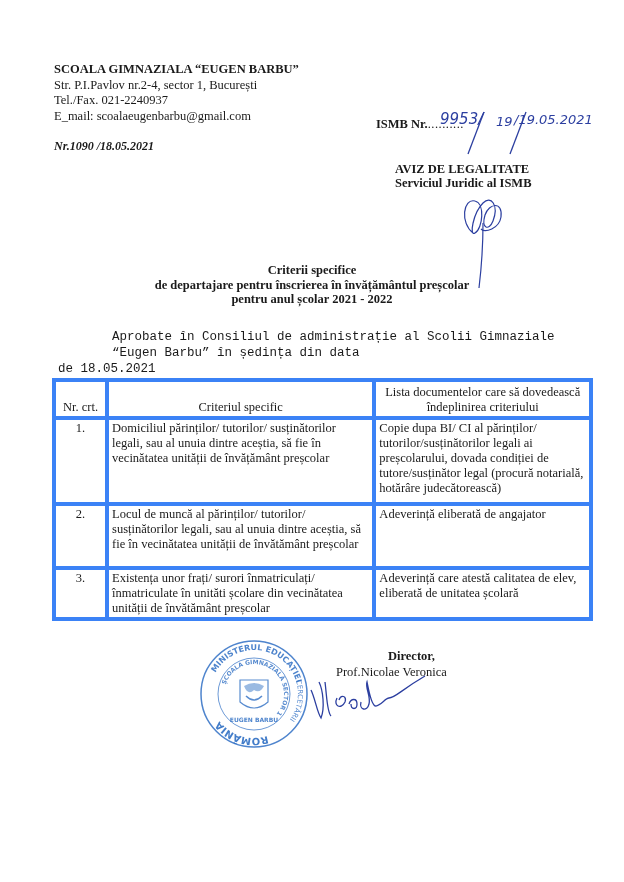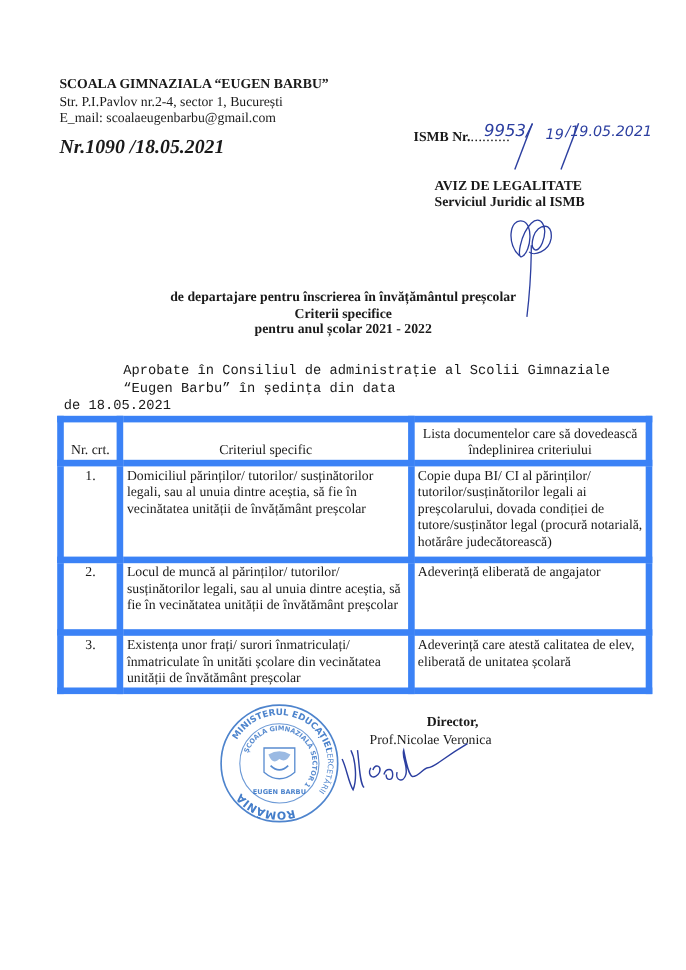--- a/index.html
+++ b/index.html
@@ -1,53 +1,54 @@
 <!DOCTYPE html>
 <html><head>
 <meta charset="utf-8">
 <style>
   html, body { margin: 0; padding: 0; }
   body {
     width: 624px; height: 882px; background: #ffffff; position: relative; overflow: hidden;
     font-family: "Liberation Serif", serif; color: #1a1a1a;
   }
   .abs { position: absolute; }
-  .header-block { left: 54px; top: 69px; font-size: 12.5px; line-height: 15.5px; }
+  .header-block { left: 54px; top: 62px; font-size: 12.5px; line-height: 15.5px; }
   .school-name { font-weight: bold; font-size: 12.5px; }
-  .reg-nr { left: 54px; top: 123px; font-weight: bold; font-style: italic; font-size: 18px; }
+  .reg-nr { left: 54px; top: 139px; font-weight: bold; font-style: italic; font-size: 12px; }
   .ismb-line { left: 376px; top: 117px; font-weight: bold; font-size: 12.5px; white-space: nowrap; }
   .ismb-line .dots { font-weight: normal; letter-spacing: 0.5px; }
   .aviz { left: 395px; top: 163px; font-weight: bold; font-size: 12.5px; line-height: 13.5px; }
   .title-block { left: 0; width: 624px; top: 263px; text-align: center; font-weight: bold; font-size: 12.5px; line-height: 14.5px; }
   .approval { left: 58px; top: 329px; width: 540px; font-size: 12.5px; line-height: 16px; font-family: Liberation Mono, monospace; }
   .approval .indent { padding-left: 54px; }
   table.crit {
     position: absolute; left: 52px; top: 378px; width: 541px; border-collapse: collapse; font-size: 12.5px; line-height: 15px;
   }
-  table.crit td, table.crit th { border: 6px solid #3b82f6; vertical-align: top; padding: 1px 3px; font-weight: normal; }
+  table.crit td, table.crit th { border: 4px solid #3b82f6; vertical-align: top; padding: 1px 3px; font-weight: normal; }
   table.crit th { vertical-align: bottom; text-align: center; }
   .c1 { width: 44px; text-align: center; }
   .c2 { width: 264px; margin-top: 26px; }
   .c3 { width: 210px; }
   tr.hdr th { height: 32px; }
   tr.r1 td { height: 80px; }
   tr.r2 td { height: 58px; }
   tr.r3 td { height: 38px; }
   .director { left: 292px; top: 648px; font-size: 12.5px; line-height: 16px; text-align: center; margin-left: 44px; }
   .director .dtitle { font-weight: bold; padding-left: 40px; }
   .stamp { left: 198px; top: 638px; }
   .signature-isj { left: 455px; top: 193px; }
   .signature-dir { left: 305px; top: 668px; }
 </style>
 </head>
 <body>
 
 <div class="abs header-block">
   <div class="school-name">SCOALA GIMNAZIALA “EUGEN BARBU”</div>
   <div>Str. P.I.Pavlov nr.2-4, sector 1, București</div>
+  <div>Tel./Fax. 021-2240937</div>
   <div>E_mail: scoalaeugenbarbu@gmail.com</div>
 </div>
 <div class="abs reg-nr">Nr.1090 /18.05.2021</div>
 
 <div class="abs ismb-line">
   <span>ISMB  Nr.</span><span class="dots">..........</span>
 </div>
 <svg class="abs" style="left:438px; top:104px;" width="185" height="55">
   <text x="2" y="20" font-family="DejaVu Sans, sans-serif" font-size="15" font-style="italic" fill="#2c3fa0">9953/</text>
   <text x="58" y="22" font-family="DejaVu Sans, sans-serif" font-size="13" font-style="italic" fill="#2c3fa0">19</text>
@@ -60,22 +61,22 @@
   <div>AVIZ DE LEGALITATE</div>
   <div>Serviciul Juridic al ISMB</div>
 </div>
 
 <svg class="abs signature-isj" width="60" height="100">
   <path d="M18 40 C5 30, 8 5, 20 8 C30 10, 28 35, 20 40 C14 44, 18 20, 28 10 C36 2, 44 12, 38 28 C34 38, 26 36, 30 22 C34 10, 48 8, 46 24 C44 36, 30 40, 26 36" stroke="#2c3fa0" stroke-width="1.2" fill="none"></path>
   <path d="M28 30 C28 50, 27 70, 24 95" stroke="#2c3fa0" stroke-width="1.2" fill="none"></path>
 </svg>
 
 <div class="abs title-block">
+  <div>Criterii specifice</div>
   <div>de departajare pentru înscrierea în învățământul preșcolar</div>
-  <div>Criterii specifice</div>
   <div>pentru anul școlar 2021 - 2022</div>
 </div>
 
 <div class="abs approval">
   <div class="indent">Aprobate în Consiliul de administrație al  Scolii Gimnaziale “Eugen Barbu”  în ședința din data</div>
   <div>de  18.05.2021</div>
 </div>
 
 <table class="crit">
   <tbody>

